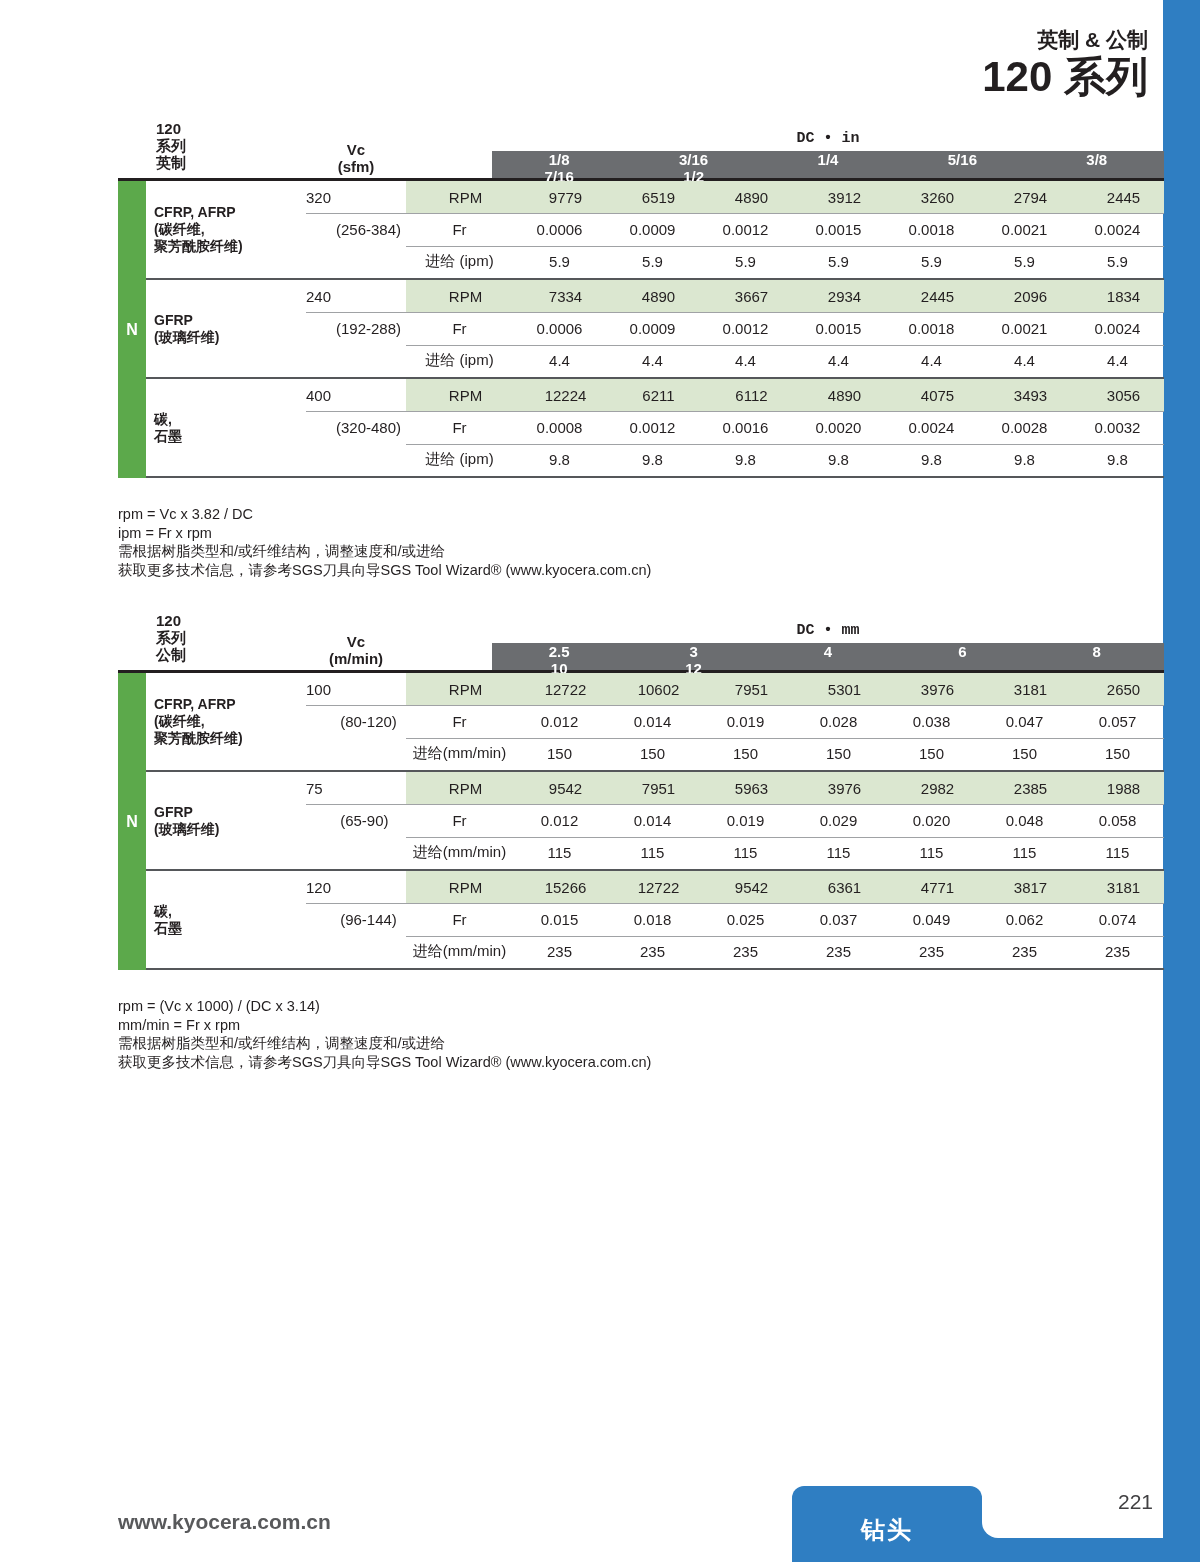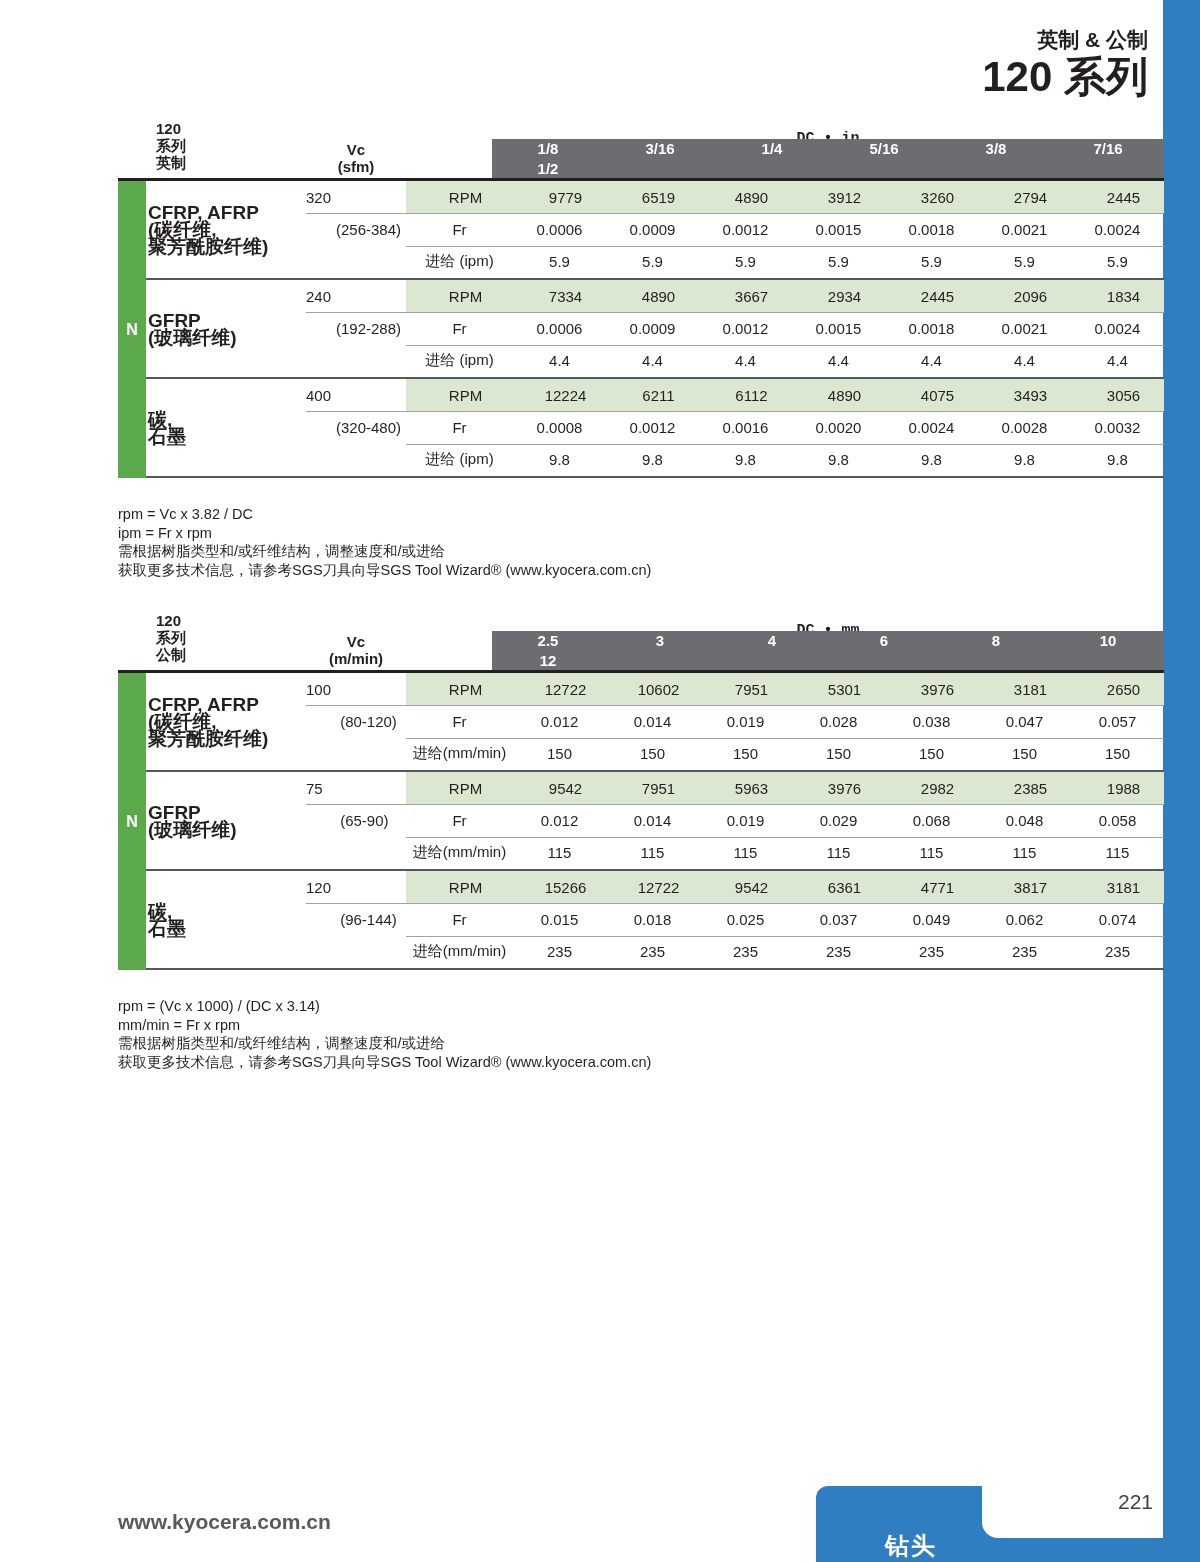--- a/index.html
+++ b/index.html
@@ -2,50 +2,50 @@
 <html><head>
 <meta charset="utf-8">
 <style>
   html,body{margin:0;padding:0;background:#e8e8e8;}
   .page{position:relative;width:1200px;height:1562px;background:#ffffff;overflow:hidden;
         font-family:"Liberation Sans","DejaVu Sans",sans-serif;color:#231f20;}
   
   .right-bar{position:absolute;top:0;right:0;width:37px;height:100%;background:#2f7ec2;}
   .footer-corner{position:absolute;right:0;bottom:0;width:218px;height:76px;background:#2f7ec2;}
   .footer-tab{position:absolute;left:792px;bottom:0;width:190px;height:76px;background:#2f7ec2;
-              border-radius:12px 12px 0 0;display:flex;justify-content:center;align-items:flex-end;margin-left:24px;}
+              border-radius:12px 12px 0 0;display:flex;justify-content:center;align-items:center;}
   .footer-tab span{color:#fff;font-weight:bold;font-size:24px;margin-top:12px;letter-spacing:2px;}
   .footer-notch{position:absolute;right:37px;bottom:24px;width:181px;height:52px;background:#fff;
                 border-radius:0 0 0 16px;text-align:right;}
   .footer-notch span{font-size:21px;color:#414042;margin:4px 10px 0 0;display:inline-block;}
   .site{position:absolute;left:118px;bottom:28px;font-size:21px;font-weight:bold;color:#58595b;}
   
   .top-head{position:absolute;top:26px;right:52px;text-align:right;}
   .top-head .sub{font-size:21px;font-weight:bold;}
   .top-head .title{font-size:42px;font-weight:bold;line-height:44px;margin-top:1px;}
   
   .content{position:absolute;left:118px;top:8px;width:1046px;}
   .ktable{margin-top:0;}
   .t-head{position:relative;height:58px;border-bottom:3px solid #231f20;}
   .series{position:absolute;left:38px;top:0;font-size:15px;font-weight:bold;line-height:17px;white-space:pre-line;}
   .vc-h{position:absolute;left:188px;width:100px;bottom:3px;text-align:center;
         font-size:15px;font-weight:bold;line-height:17px;white-space:pre-line;}
   .dc-label{position:absolute;left:374px;right:0;bottom:31px;text-align:center;font-size:15px;font-weight:bold;font-family:Liberation Mono, monospace;}
-  .col-bar{position:absolute;left:374px;right:0;bottom:0;height:39px;background:#6b6d70;
-           display:grid;grid-template-columns:repeat(6,1fr);}
+  .col-bar{position:absolute;left:374px;right:0;bottom:0;height:27px;background:#6b6d70;
+           display:grid;grid-template-columns:repeat(5,1fr);}
   .col-h{color:#fff;font-weight:bold;font-size:15px;display:flex;align-items:center;justify-content:center;}
   .t-body{display:flex;}
   .nbar{width:28px;background:#5ca94b;display:flex;align-items:center;justify-content:center;}
   .nbar span{color:#fff;font-weight:bold;font-size:16px;}
   .groups{flex:1;border-bottom:2px solid #55575a;}
   .group{position:relative;display:grid;grid-template-columns:160px 100px 107px repeat(7,1fr);
          grid-template-rows:32px 32px 33px;}
   .group + .group{border-top:2px solid #55575a;}
   .mat{grid-row:1/4;grid-column:1;display:flex;align-items:center;
-       font-size:19px;font-weight:bold;line-height:17px;white-space:pre-line;padding-left:2px;}
+       font-size:14px;font-weight:bold;line-height:17px;white-space:pre-line;padding-left:8px;}
   .vc{grid-row:1/4;grid-column:2;display:flex;flex-direction:row;}
   .vc-val{height:32px;display:flex;align-items:center;justify-content:center;font-size:15px;}
   .vc-range{flex:1;display:flex;align-items:center;justify-content:center;font-size:15px;}
   .cell{display:flex;align-items:center;justify-content:center;font-size:15px;}
   .plabel{font-size:15px;}
   .bg-g{background:#dbe7d0;padding-left:12px;}
   .line1{position:absolute;left:160px;right:0;top:32px;height:1px;background:#a0a2a5;}
   .line2{position:absolute;left:260px;right:0;top:65px;height:1px;background:#a0a2a5;}
   .notes{margin-top:27px;font-size:14.5px;line-height:18.5px;color:#231f20;}
   .sp1{height:112px;}
@@ -276,21 +276,21 @@
               <div class="cell bg-g">5963</div>
               <div class="cell bg-g">3976</div>
               <div class="cell bg-g">2982</div>
               <div class="cell bg-g">2385</div>
               <div class="cell bg-g">1988</div>
               <div class="cell plabel">Fr</div>
               <div class="cell">0.012</div>
               <div class="cell">0.014</div>
               <div class="cell">0.019</div>
               <div class="cell">0.029</div>
-              <div class="cell">0.068</div>
+              <div class="cell">0.020</div>
               <div class="cell">0.048</div>
               <div class="cell">0.058</div>
               <div class="cell plabel">进给(mm/min)</div>
               <div class="cell">115</div>
               <div class="cell">115</div>
               <div class="cell">115</div>
               <div class="cell">115</div>
               <div class="cell">115</div>
               <div class="cell">115</div>
               <div class="cell">115</div>

